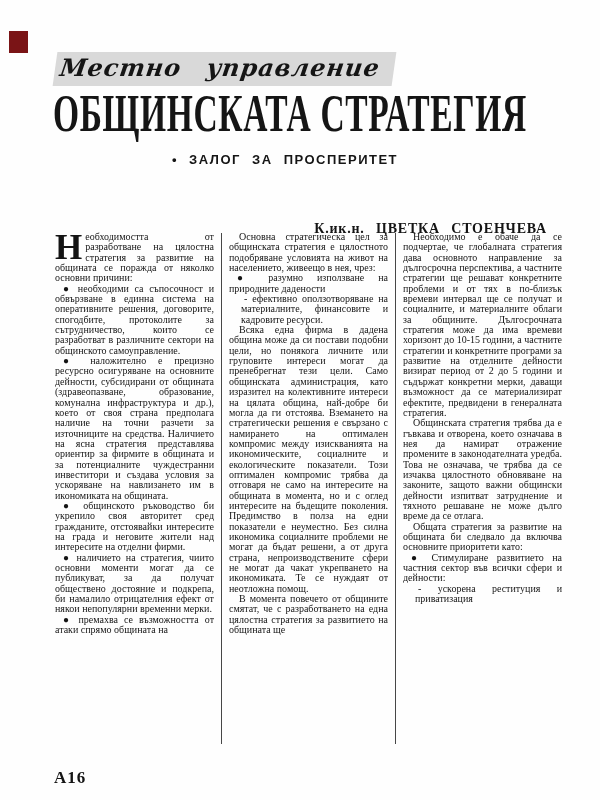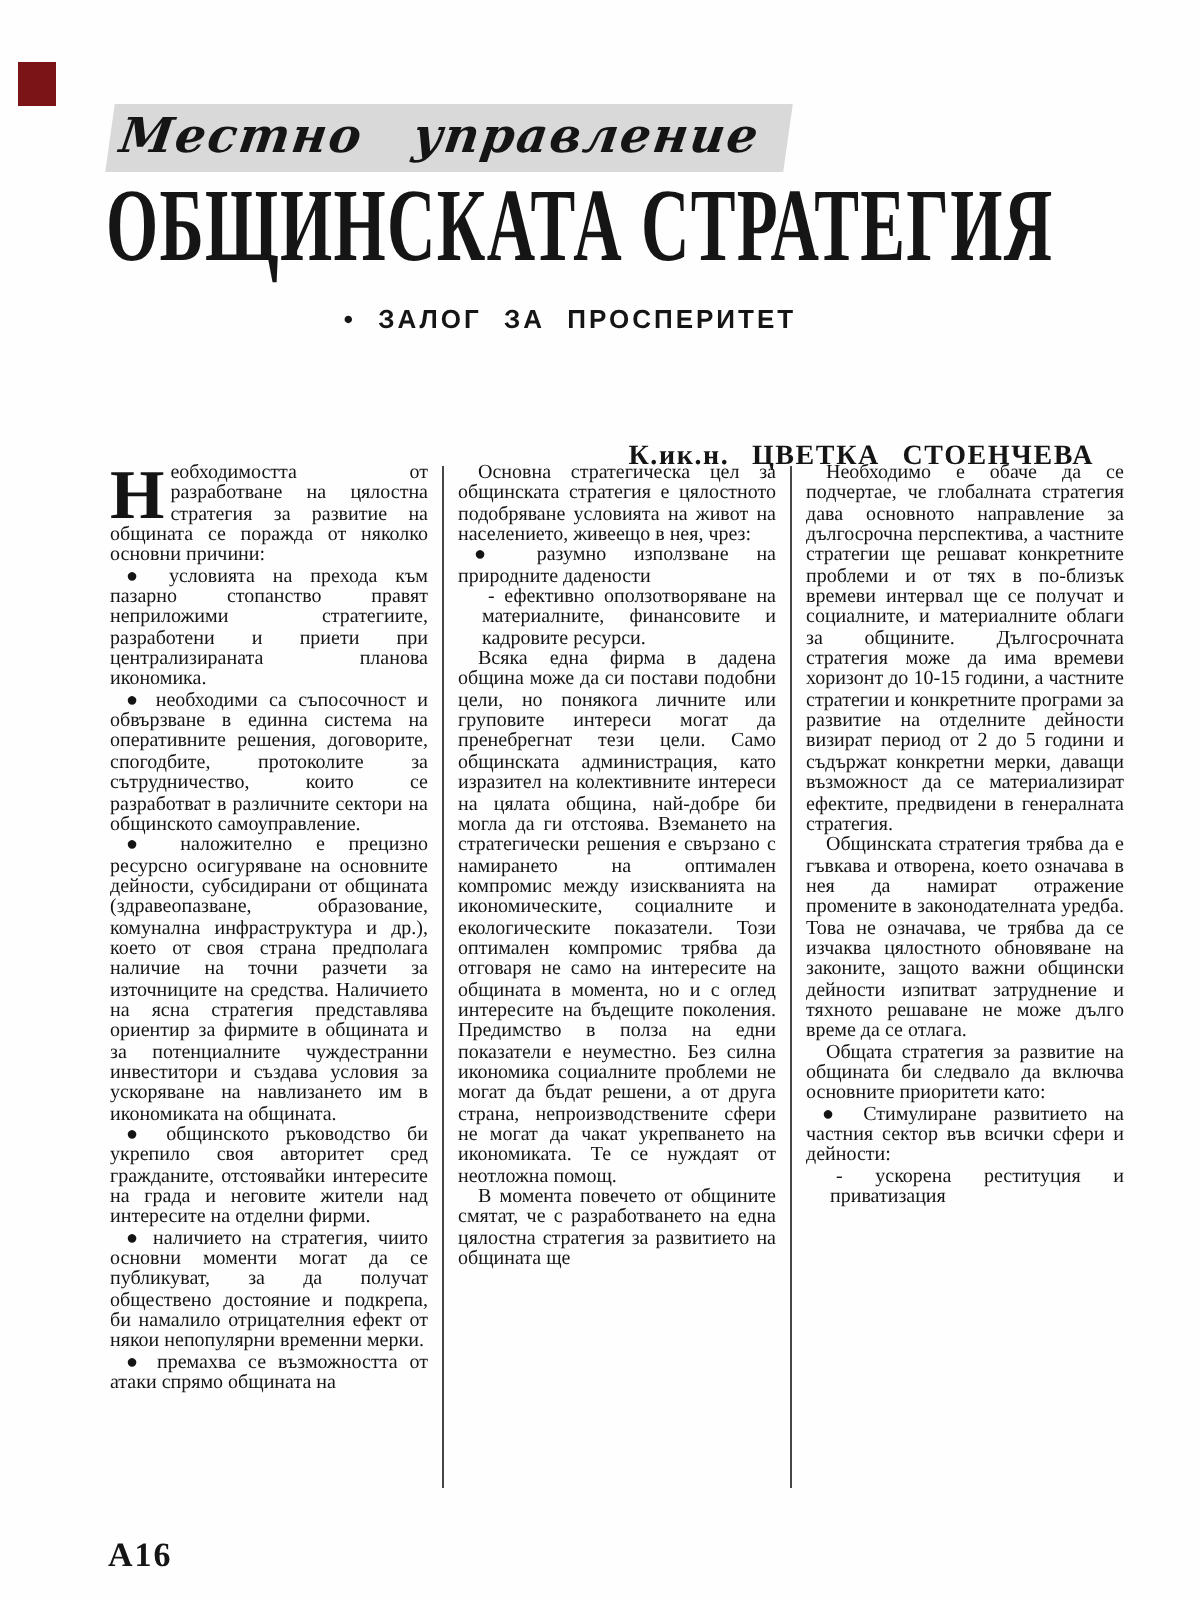--- a/index.html
+++ b/index.html
@@ -105,21 +105,20 @@
   <h1 class="title" style="margin:0;">ОБЩИНСКАТА СТРАТЕГИЯ</h1>
 
   <div class="subtitle">• ЗАЛОГ ЗА ПРОСПЕРИТЕТ</div>
 
   <div class="author">К.ик.н. ЦВЕТКА СТОЕНЧЕВА</div>
 
   <div class="columns">
 
     <div class="col">
       <p class="lead"><span class="dropcap">Н</span><span>еобходимостта от разработване на цялостна стратегия за развитие на общината се поражда от няколко основни причини:</span></p>
-      <p class="bullet">● условията на прехода към пазарно стопанство правят неприложими стратегиите, разработени и приети при централизираната планова икономика.</p>
       <p class="bullet">● необходими са съпосочност и обвързване в единна система на оперативните решения, договорите, спогодбите, протоколите за сътрудничество, които се разработват в различните сектори на общинското самоуправление.</p>
       <p class="bullet">● наложително е прецизно ресурсно осигуряване на основните дейности, субсидирани от общината (здравеопазване, образование, комунална инфраструктура и др.), което от своя страна предполага наличие на точни разчети за източниците на средства. Наличието на ясна стратегия представлява ориентир за фирмите в общината и за потенциалните чуждестранни инвеститори и създава условия за ускоряване на навлизането им в икономиката на общината.</p>
       <p class="bullet">● общинското ръководство би укрепило своя авторитет сред гражданите, отстоявайки интересите на града и неговите жители над интересите на отделни фирми.</p>
       <p class="bullet">● наличието на стратегия, чиито основни моменти могат да се публикуват, за да получат обществено достояние и подкрепа, би намалило отрицателния ефект от някои непопулярни временни мерки.</p>
       <p class="bullet">● премахва се възможността от атаки спрямо общината на</p>
     </div>
 
     <div class="divider"></div>
 
     <div class="col">

